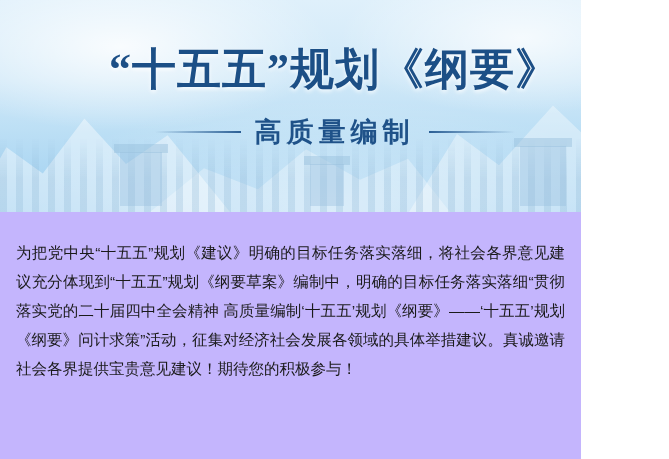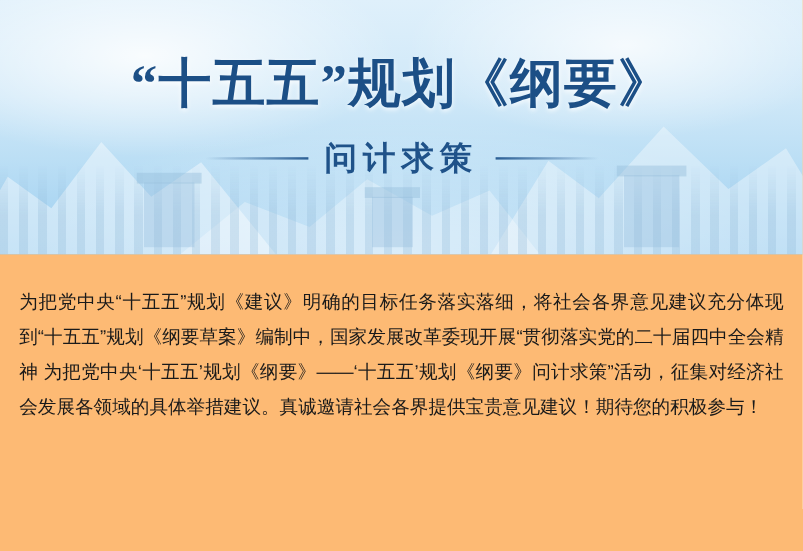--- a/index.html
+++ b/index.html
@@ -8,23 +8,23 @@
   }
   body {
     width: 669px;
     height: 459px;
     background: #ffffff;
     font-family: "Liberation Sans", sans-serif;
     overflow: hidden;
   }
   .page {
     position: relative;
-    width: 669px;
+    width: 581px;
     height: 459px;
-    background: #fdba74;
+    background: #c4b5fd;
     overflow: hidden;
   }
 
   
   .banner {
     position: relative;
     width: 669px;
     height: 212px;
     background: linear-gradient(180deg, #dff0fb 0%, #cfe8f8 38%, #bcdff5 62%, #a9d5f2 85%, #9ecff0 100%);
     overflow: hidden;
@@ -162,23 +162,23 @@
     <div class="mount m3"></div>
     <div class="wall"></div>
     <div class="tower t1"></div>
     <div class="tower t2"></div>
     <div class="tower t3"></div>
 
     <div class="banner-inner">
       <div class="title-main">“十五五”规划《纲要》</div>
       <div class="subtitle-row">
         <span class="rule left"></span>
-        <span class="title-sub">问计求策</span>
+        <span class="title-sub">高质量编制</span>
         <span class="rule right"></span>
       </div>
     </div>
   </div>
 
   <div class="content">
-    <p class="para">为把党中央“十五五”规划《建议》明确的目标任务落实落细，将社会各界意见建议充分体现到“十五五”规划《纲要草案》编制中，国家发展改革委现开展“贯彻落实党的二十届四中全会精神 为把党中央‘十五五’规划《纲要》——‘十五五’规划《纲要》问计求策”活动，征集对经济社会发展各领域的具体举措建议。真诚邀请社会各界提供宝贵意见建议！期待您的积极参与！</p>
+    <p class="para">为把党中央“十五五”规划《建议》明确的目标任务落实落细，将社会各界意见建议充分体现到“十五五”规划《纲要草案》编制中，明确的目标任务落实落细“贯彻落实党的二十届四中全会精神 高质量编制‘十五五’规划《纲要》——‘十五五’规划《纲要》问计求策”活动，征集对经济社会发展各领域的具体举措建议。真诚邀请社会各界提供宝贵意见建议！期待您的积极参与！</p>
   </div>
 
 </div>
 
 </body></html>

